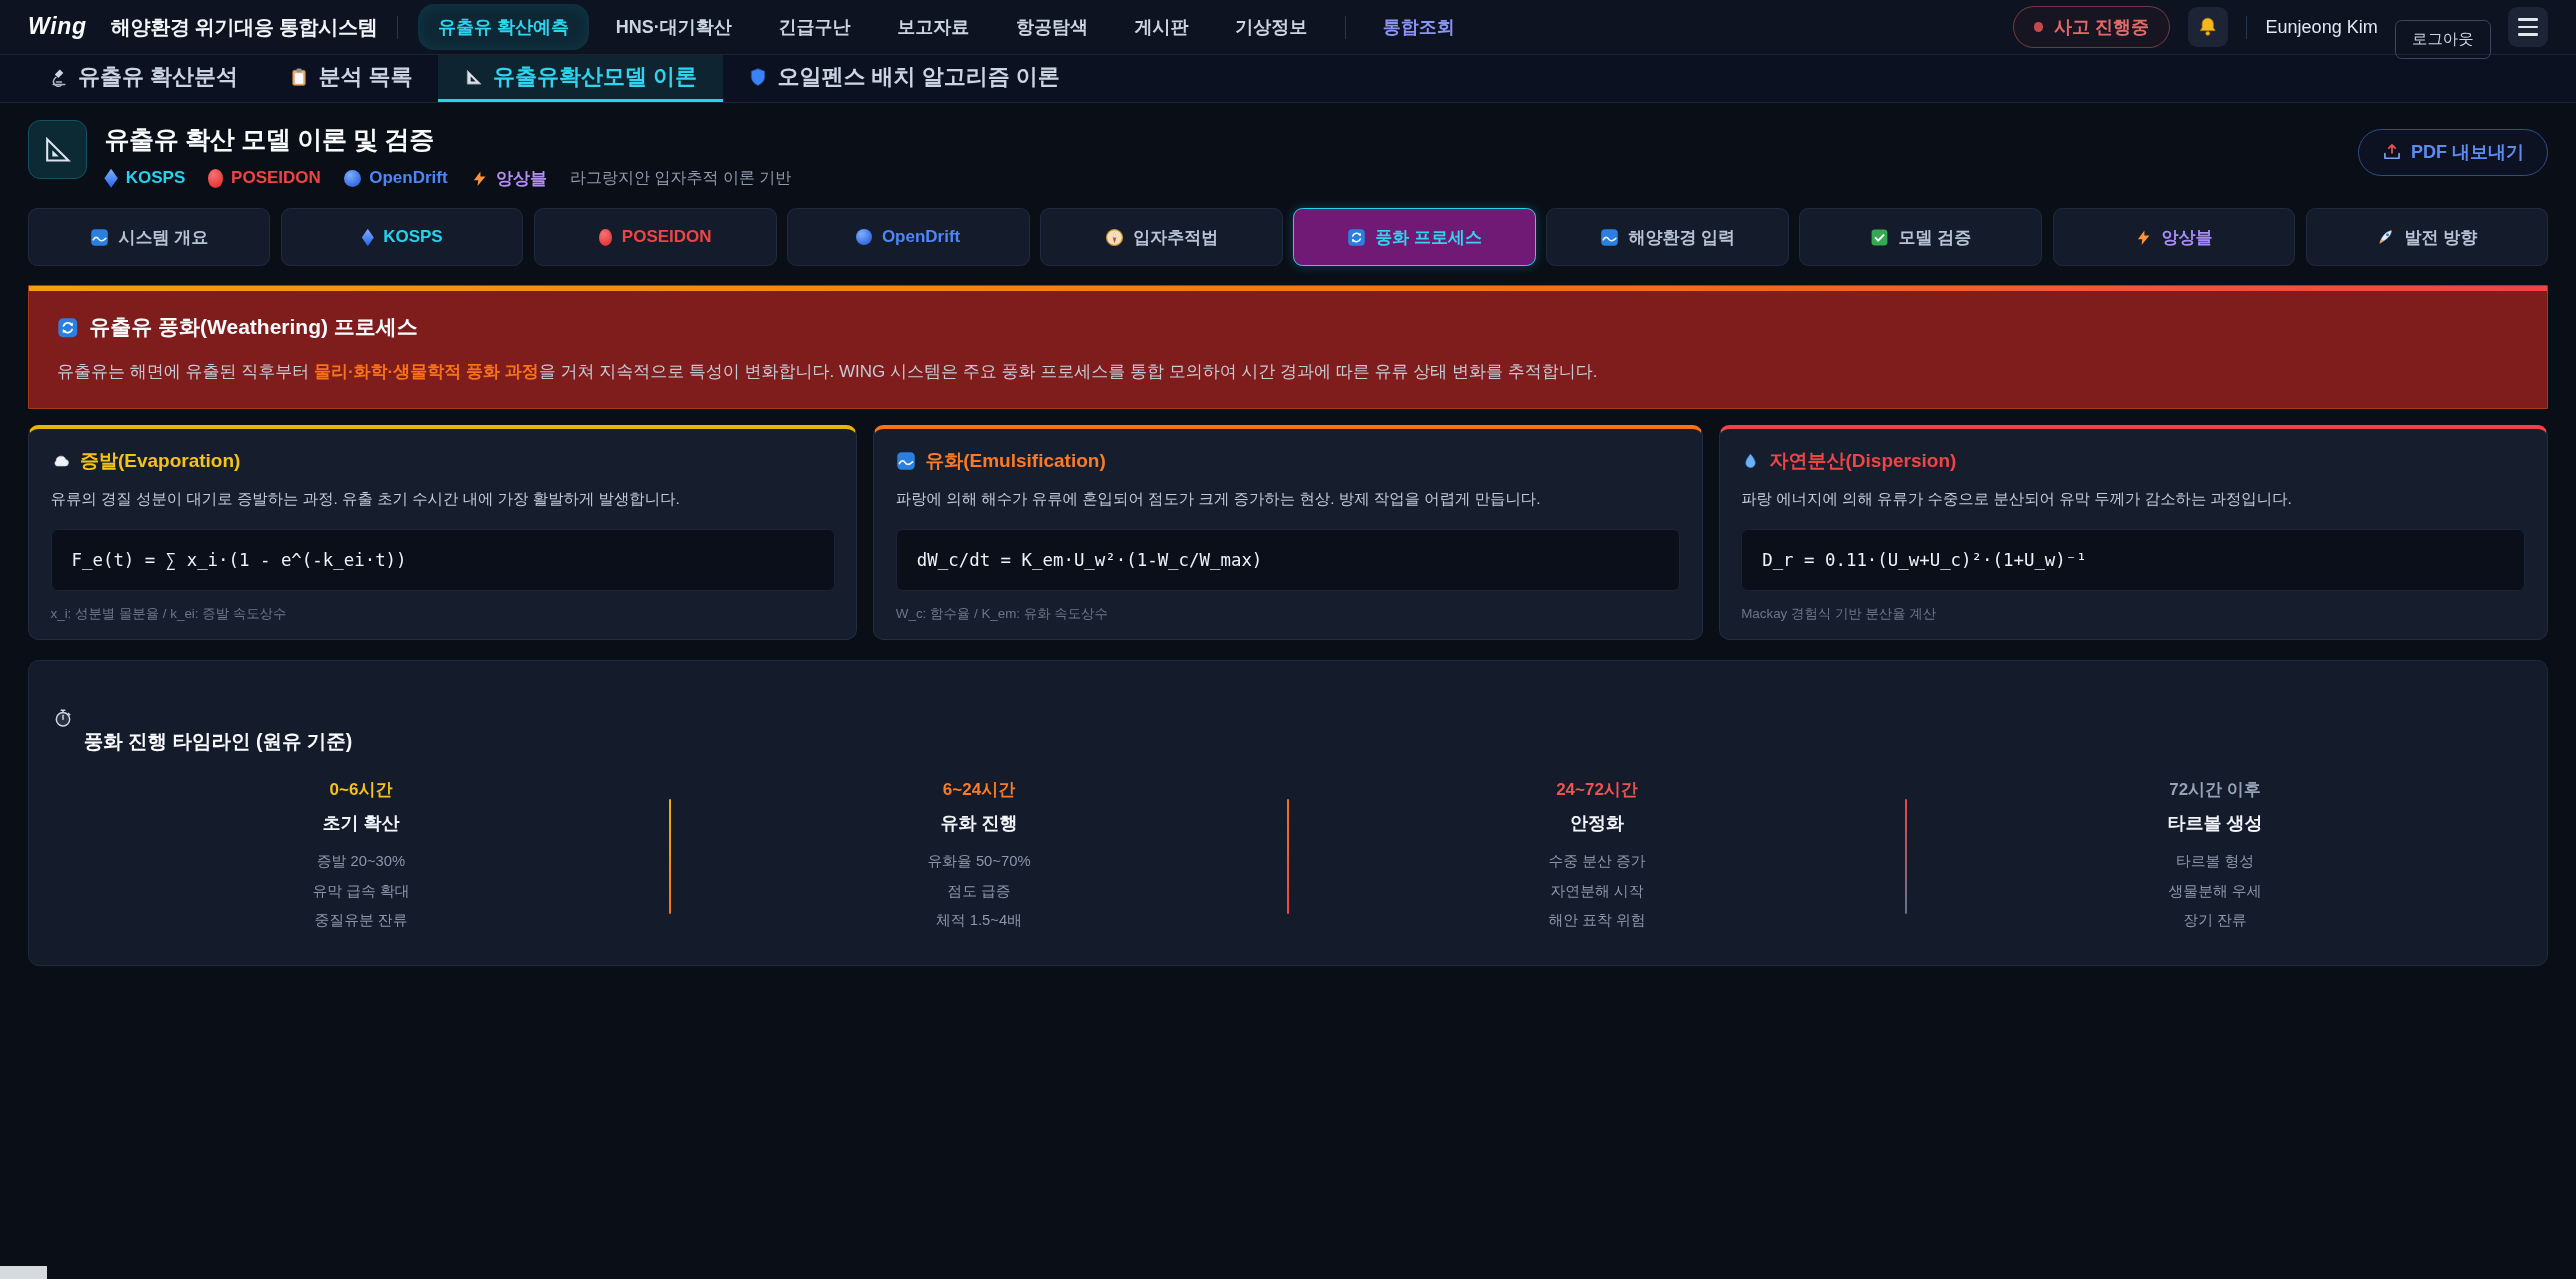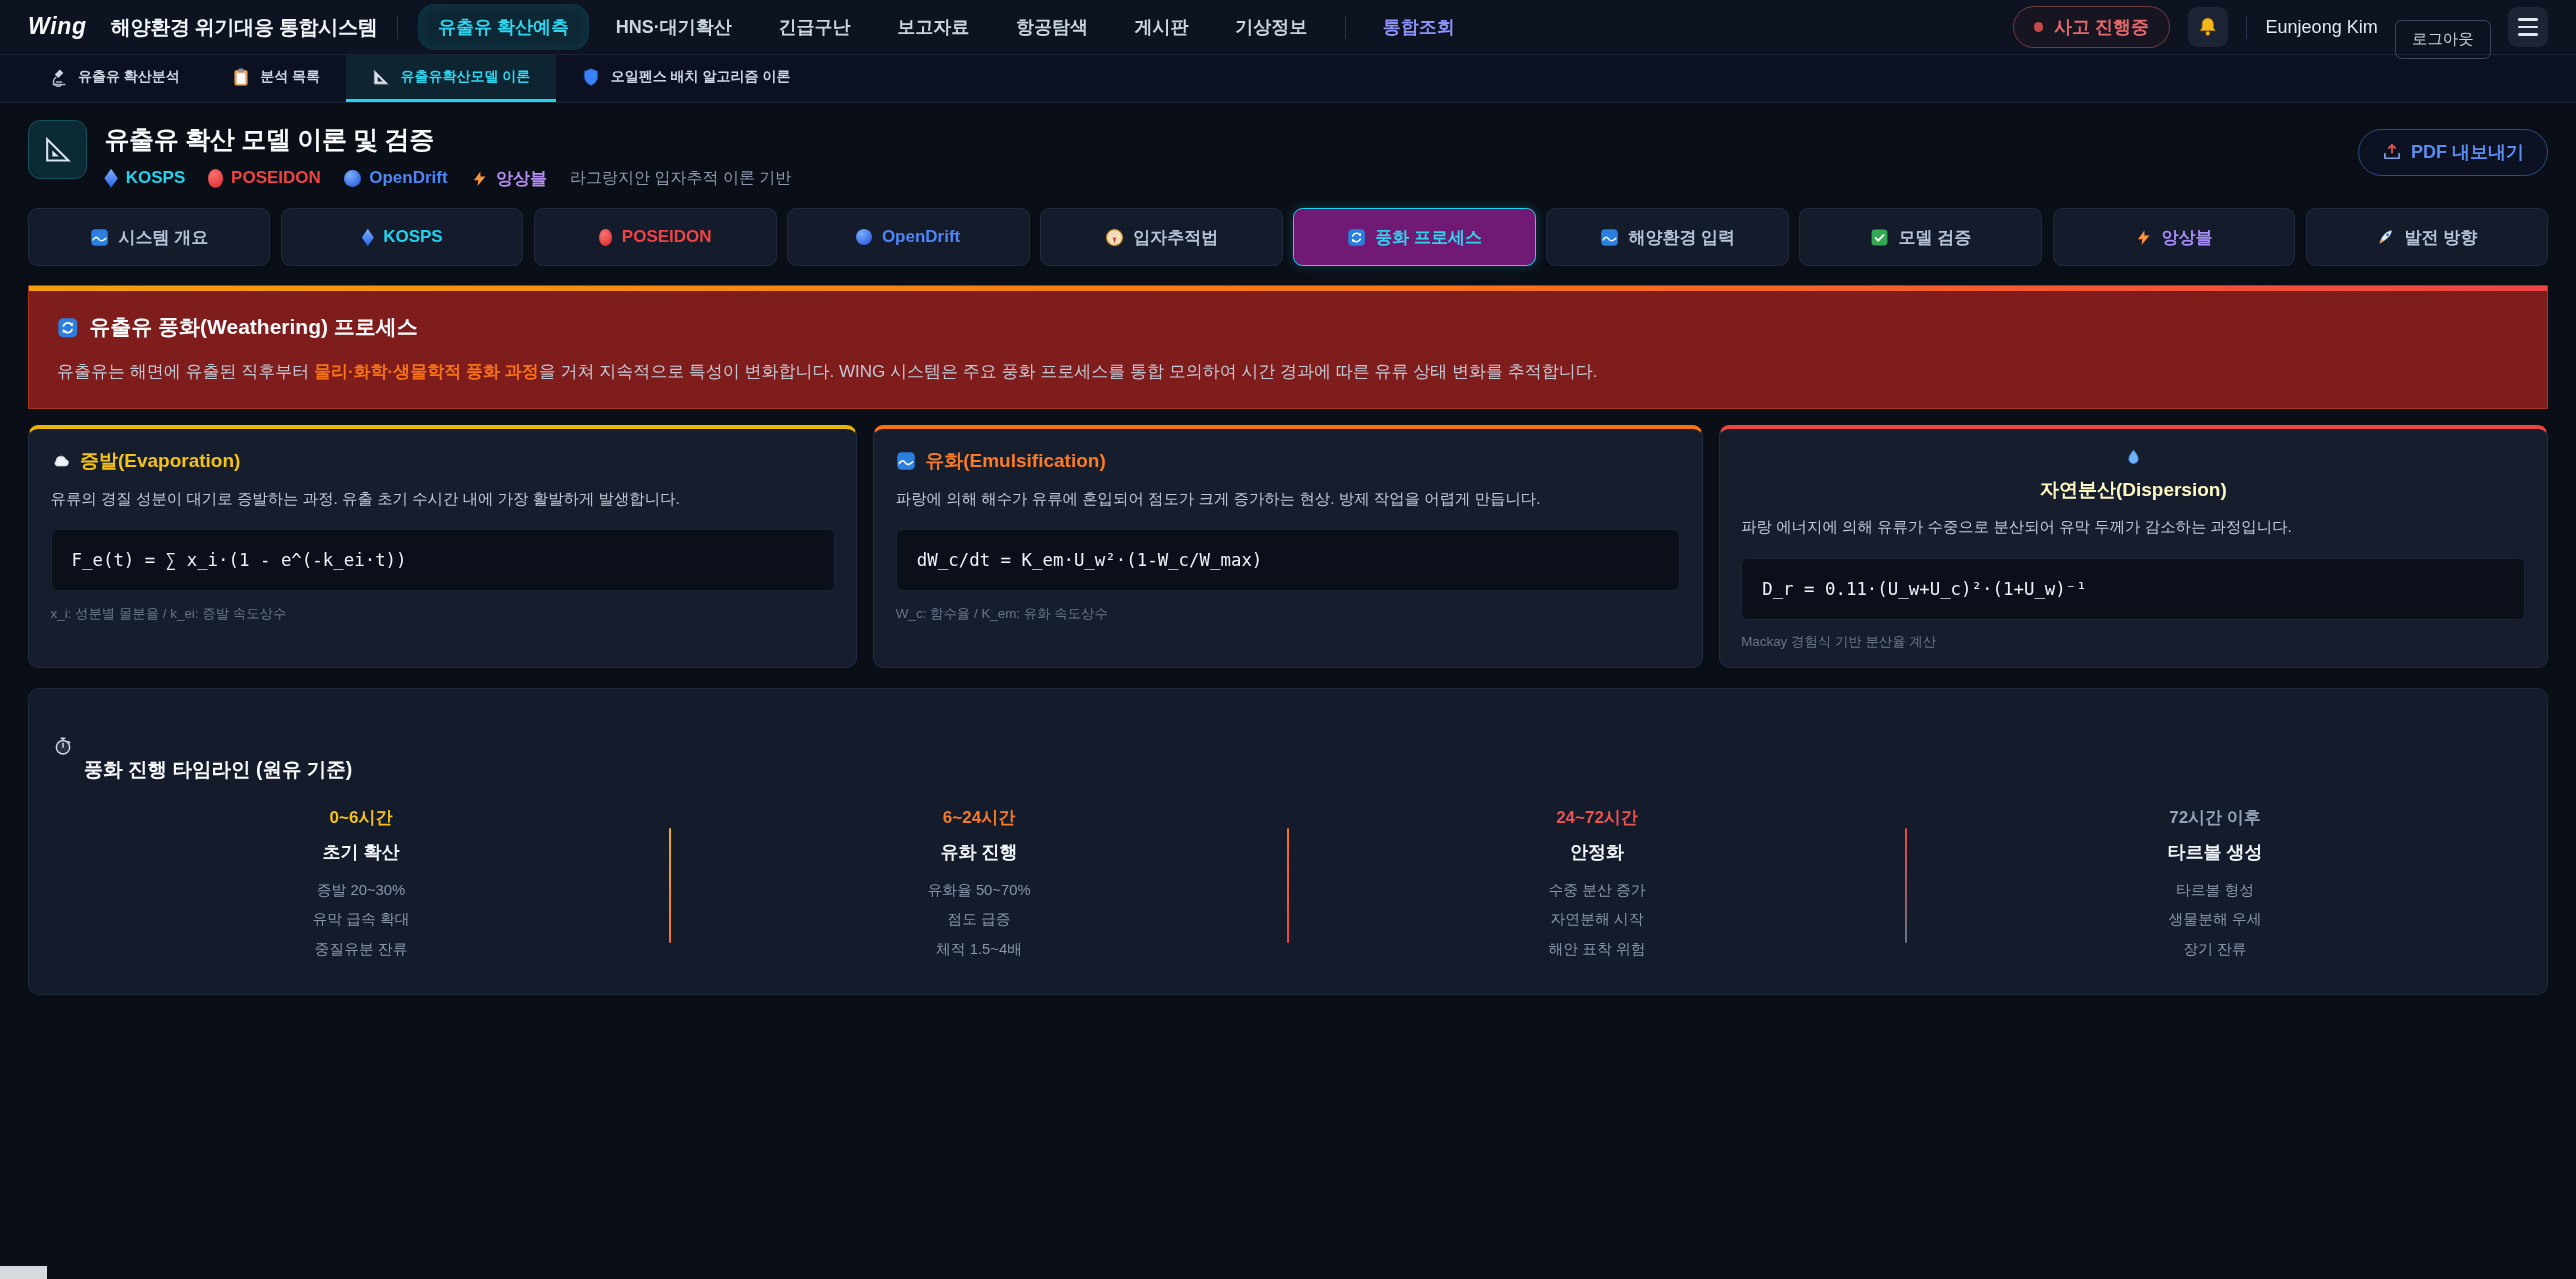--- a/index.html
+++ b/index.html
@@ -43,21 +43,21 @@
     font-size:15.4px; color:#cbd5e1; border:0.7px solid #3b475e; border-radius:6.7px;
     padding:8px 16px; background:transparent; cursor:pointer;
     font-family:"Liberation Sans","DejaVu Sans",sans-serif;
     margin-top:24px;
   }
   .burger { display:flex; flex-direction:column; gap:4.7px; }
   .burger span { display:block; width:20px; height:2.7px; border-radius:1.3px; background:#e2e8f0; }
   
   .subnav { height:48px; background:#0b1120; border-bottom:0.7px solid #1b2436; display:flex; padding-left:23px; }
   .subtab {
-    display:flex; align-items:center; gap:9.4px; padding:0 25.5px; font-size:14px; font-weight:bold;
+    display:flex; align-items:center; gap:9.4px; padding:0 25.5px; font-size:22px; font-weight:bold;
     color:#cbd5e1; cursor:pointer; border-bottom:3.4px solid transparent; white-space:nowrap;
   }
   .subtab.active { color:#2fd4ee; background:#0e2531; border-bottom-color:#22d3ee; }
   
   .page-header { display:flex; align-items:flex-start; padding:17.4px 28px 12px; position:relative; }
   .title-icon-box {
     width:59px; height:59px; border-radius:12px; background:#0c2a33; border:0.7px solid #17505f;
     display:flex; align-items:center; justify-content:center; margin-right:17.4px;
   }
   .title-block { padding-top:2.7px; }
@@ -107,21 +107,21 @@
   
   .cards { display:grid; grid-template-columns:1fr 1fr 1fr; gap:16px; margin:16px 28px 0; }
   .card {
     border-radius:10.7px; background:#161e2e; border:0.7px solid #222c42;
     border-top:4.7px solid #eab308; padding:19px 21.5px 16px;
   }
   .card.b-orange { border-top-color:#f97316; } .card.b-red { border-top-color:#ef4444; }
   .card-title { display:flex; align-items:center; gap:9.4px; font-size:19px; font-weight:bold; }
   .card.t-yellow .card-title { color:#f5c218; }
   .card.t-orange .card-title { color:#fb7a24; }
-  .card.t-red .card-title { color:#fef9c3;flex-direction:column; }
+  .card.t-red .card-title { color:#ef4444; }
   .card-desc { margin-top:13.4px; font-size:15.4px; color:#c3cad6; line-height:1.45; min-height:24px; }
   .formula-box {
     margin-top:17.4px; background:#0b0f1a; border:0.7px solid #1b2334; border-radius:6.7px;
     padding:20px 20px; font-family:"DejaVu Sans Mono","Liberation Mono",monospace;
     font-size:17.4px; color:#eef2f8; white-space:nowrap; overflow:hidden;
   }
   .card-note { margin-top:13.4px; font-size:13.4px; color:#6b7588; }
   
   .timeline {
     margin:20px 28px 0; border-radius:10.7px; background:#141b2b; border:0.7px solid #202a3e;

